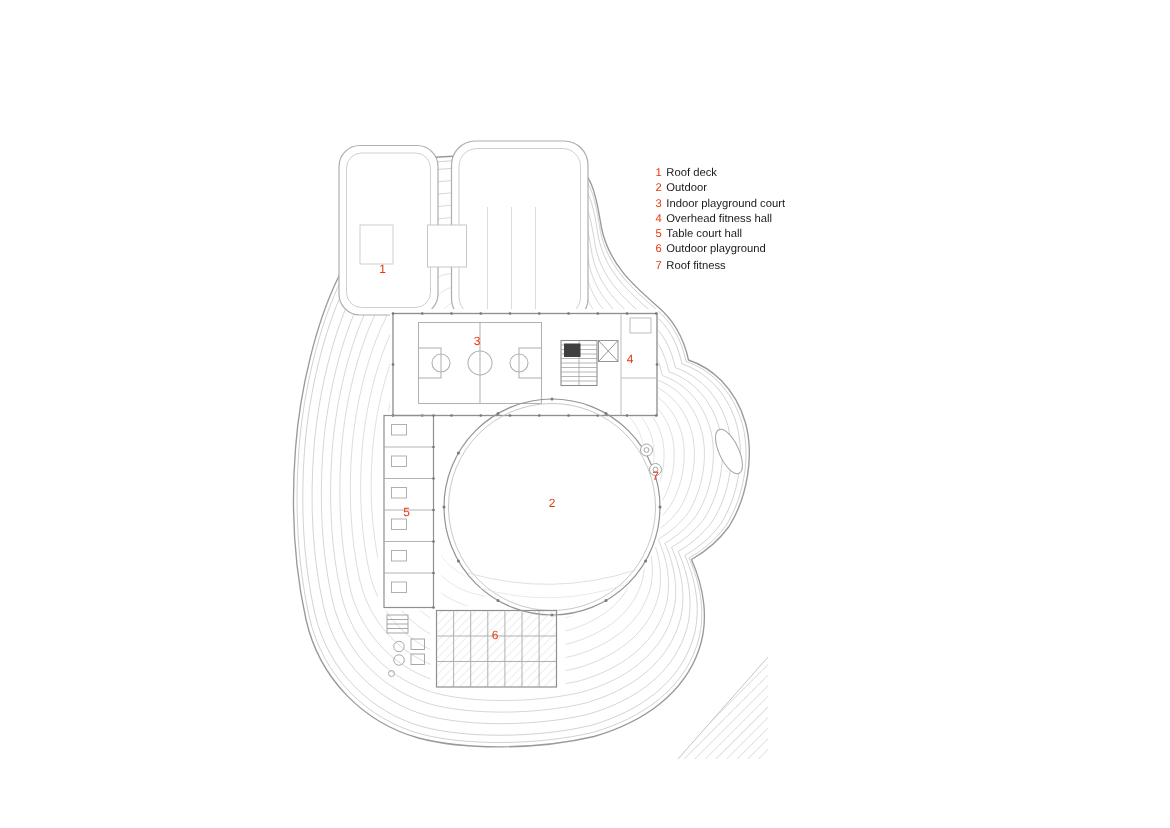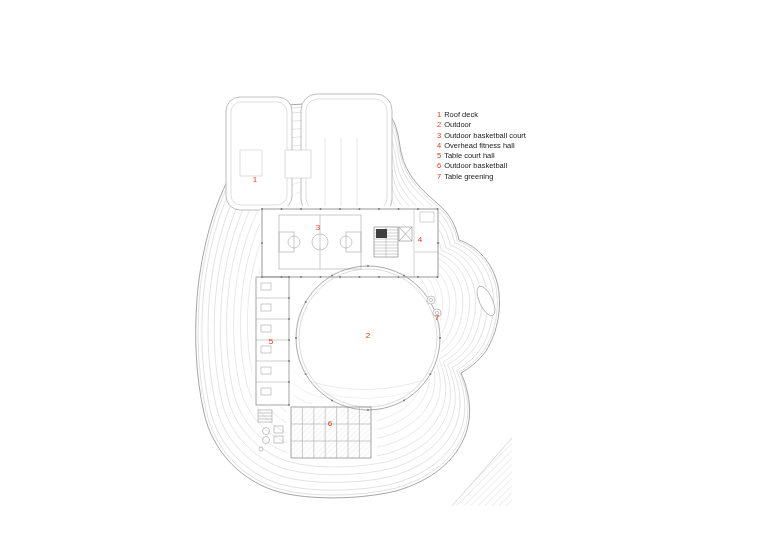--- a/index.html
+++ b/index.html
@@ -221,25 +221,25 @@
 
   <g>
     <polygon points="452,506 512,438 512,506" fill="url(#groundhatch)"></polygon>
     <line x1="452" y1="506" x2="512" y2="438" stroke="#bdbdbd" stroke-width="0.6"></line>
   </g>
 </svg>
 
 <div class="legend">
   <div class="legend-row"><span class="legend-num">1</span><span class="legend-label">Roof deck</span></div>
   <div class="legend-row"><span class="legend-num">2</span><span class="legend-label">Outdoor</span></div>
-  <div class="legend-row"><span class="legend-num">3</span><span class="legend-label">Outdoor basketball court</span></div>
+  <div class="legend-row"><span class="legend-num">3</span><span class="legend-label">Indoor playground court</span></div>
   <div class="legend-row"><span class="legend-num">4</span><span class="legend-label">Overhead fitness hall</span></div>
   <div class="legend-row"><span class="legend-num">5</span><span class="legend-label">Table court hall</span></div>
-  <div class="legend-row"><span class="legend-num">6</span><span class="legend-label">Outdoor basketball</span></div>
-  <div class="legend-row"><span class="legend-num">7</span><span class="legend-label">Table greening</span></div>
+  <div class="legend-row"><span class="legend-num">6</span><span class="legend-label">Outdoor playground</span></div>
+  <div class="legend-row"><span class="legend-num">7</span><span class="legend-label">Roof fitness</span></div>
 </div>
 
 <div>
   <div class="plan-num" style="left: 255px; top: 180px;">1</div>
   <div class="plan-num" style="left: 368px; top: 336px;">2</div>
   <div class="plan-num" style="left: 318px; top: 228px;">3</div>
   <div class="plan-num" style="left: 420px; top: 240px;">4</div>
   <div class="plan-num" style="left: 271px; top: 342px;">5</div>
   <div class="plan-num" style="left: 330px; top: 424px;">6</div>
   <div class="plan-num" style="left: 437px; top: 318px;">7</div>

